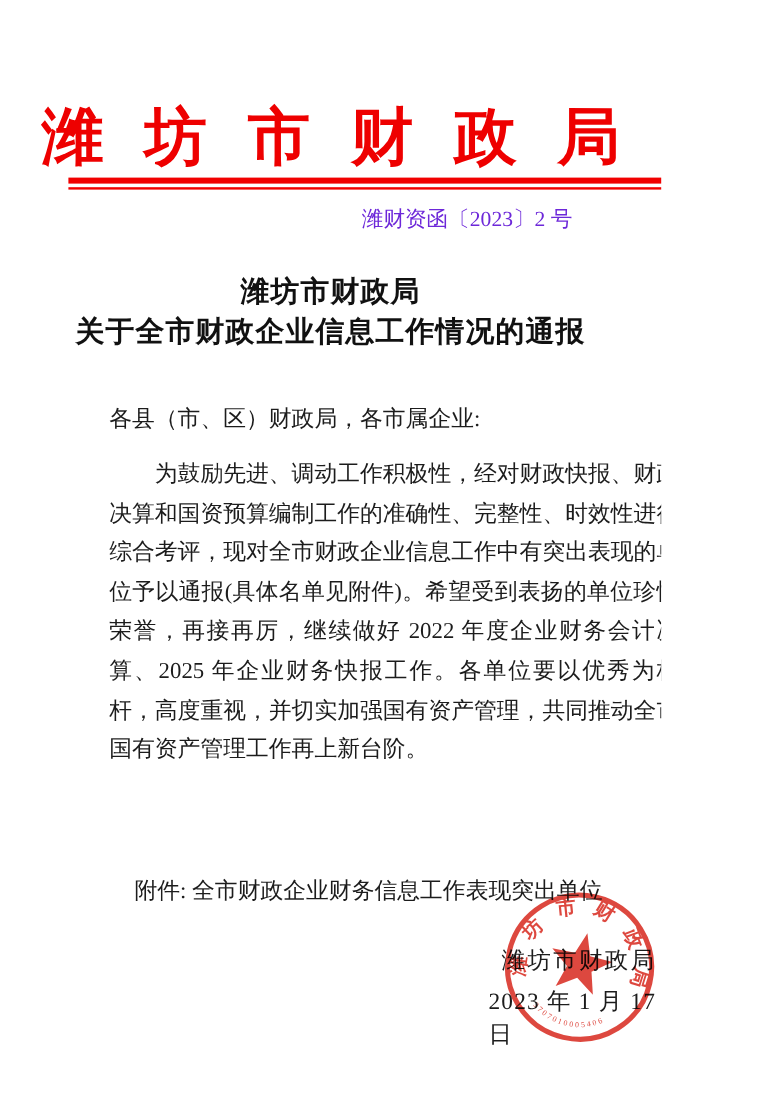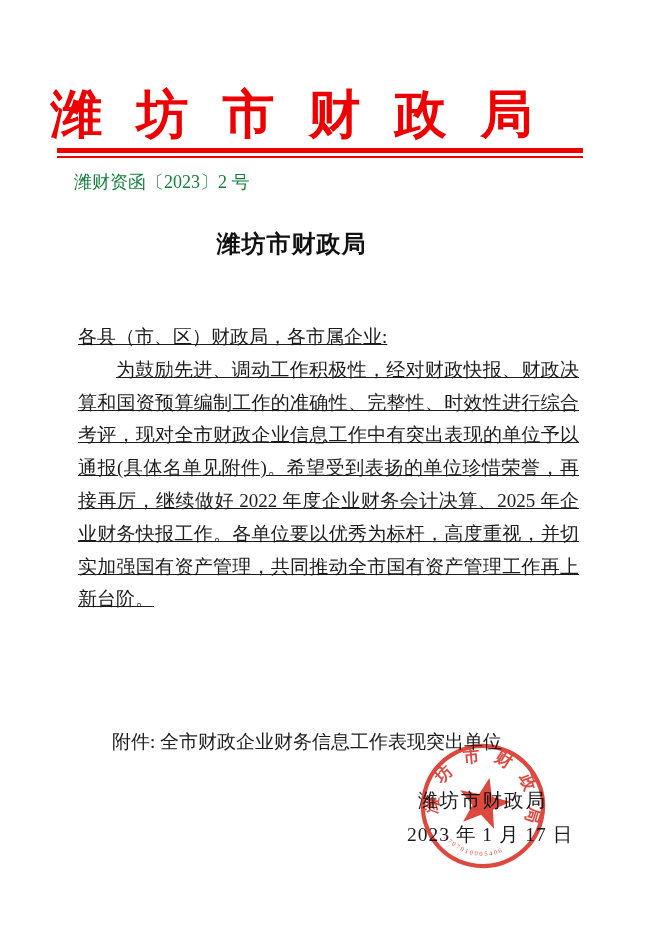--- a/index.html
+++ b/index.html
@@ -1,43 +1,42 @@
 <!DOCTYPE html>
 <html><head>
 <meta charset="utf-8">
 <style>
   html, body { margin:0; padding:0; background:#ffffff; }
   .page {
     position:relative; width:551px; height:927px; background:#ffffff;
     font-family:"Liberation Serif","DejaVu Serif",serif; color:#1c1c1c;
     overflow:hidden;
-    padding-left:32px;
   }
   .agency-header {
     position:absolute; top:80px; left:0; width:100%;
     text-align:center; white-space:nowrap;
     font-size:52px; font-weight:bold; color:#ee0000;
     letter-spacing:34px; text-indent:34px;
   }
   .rule-thick { position:absolute; left:57px; top:148px; width:533px; height:5px; background:#f10000; }
   .rule-thin  { position:absolute; left:57px; top:156px; width:533px; height:2px; background:#f10000; }
   .doc-number {
     position:absolute; top:170px; left:74px; right:74px;
-    text-align:left; font-size:18px; color:#15803d;
+    text-align:right; font-size:18px; color:#6d28d9;
   }
   .title-block {
     position:absolute; top:228px; left:0; width:100%;
     text-align:center; font-weight:bold; font-size:24px;
     line-height:33px; color:#111111; letter-spacing:1px;
   }
   .body-text {
     position:absolute; top:321px; left:78px; width:501px;
     font-size:19px; line-height:32.8px; text-align:justify;
   }
-  .body-text p { margin:0; text-indent:2em;text-decoration:underline; }
+  .body-text p { margin:13px; text-indent:2em; }
   .body-text p.salutation { text-indent:0; }
   .attachment {
     position:absolute; top:729px; left:74px; width:501px;
     font-size:19px; text-indent:2em;
   }
   .signature {
     position:absolute; top:787px; left:418px;
     font-size:19.5px; letter-spacing:2px;
   }
   .date {
@@ -57,20 +56,21 @@
 
   <div class="agency-header">潍坊市财政局</div>
 
   <div class="rule-thick"></div>
   <div class="rule-thin"></div>
 
   <div class="doc-number">潍财资函〔2023〕2 号</div>
 
   <div class="title-block">
     <div>潍坊市财政局</div>
+    <div>关于全市财政企业信息工作情况的通报</div>
   </div>
 
   <div class="body-text">
     <p class="salutation">各县（市、区）财政局，各市属企业:</p>
     <p>为鼓励先进、调动工作积极性，经对财政快报、财政决算和国资预算编制工作的准确性、完整性、时效性进行综合考评，现对全市财政企业信息工作中有突出表现的单位予以通报(具体名单见附件)。希望受到表扬的单位珍惜荣誉，再接再厉，继续做好 2022 年度企业财务会计决算、2025 年企业财务快报工作。各单位要以优秀为标杆，高度重视，并切实加强国有资产管理，共同推动全市国有资产管理工作再上新台阶。</p>
   </div>
 
   <div class="attachment">附件: 全市财政企业财务信息工作表现突出单位</div>
 
   <div class="signature">潍坊市财政局</div>

